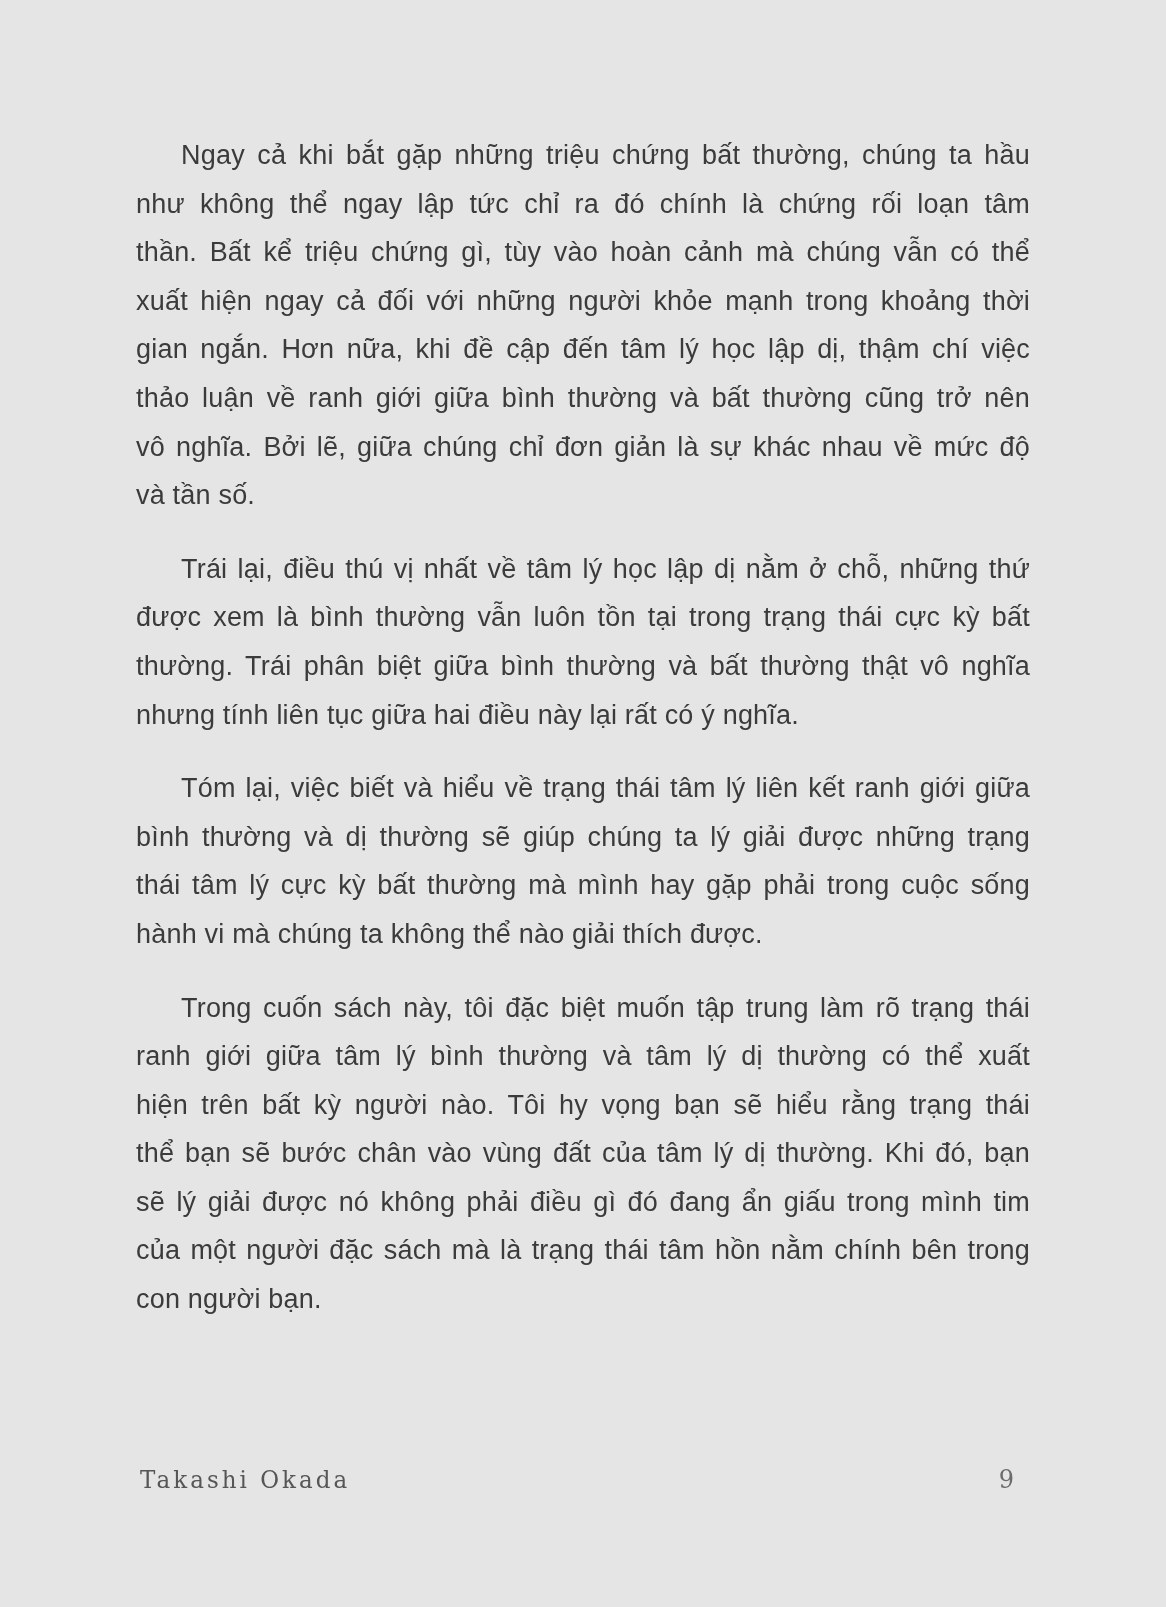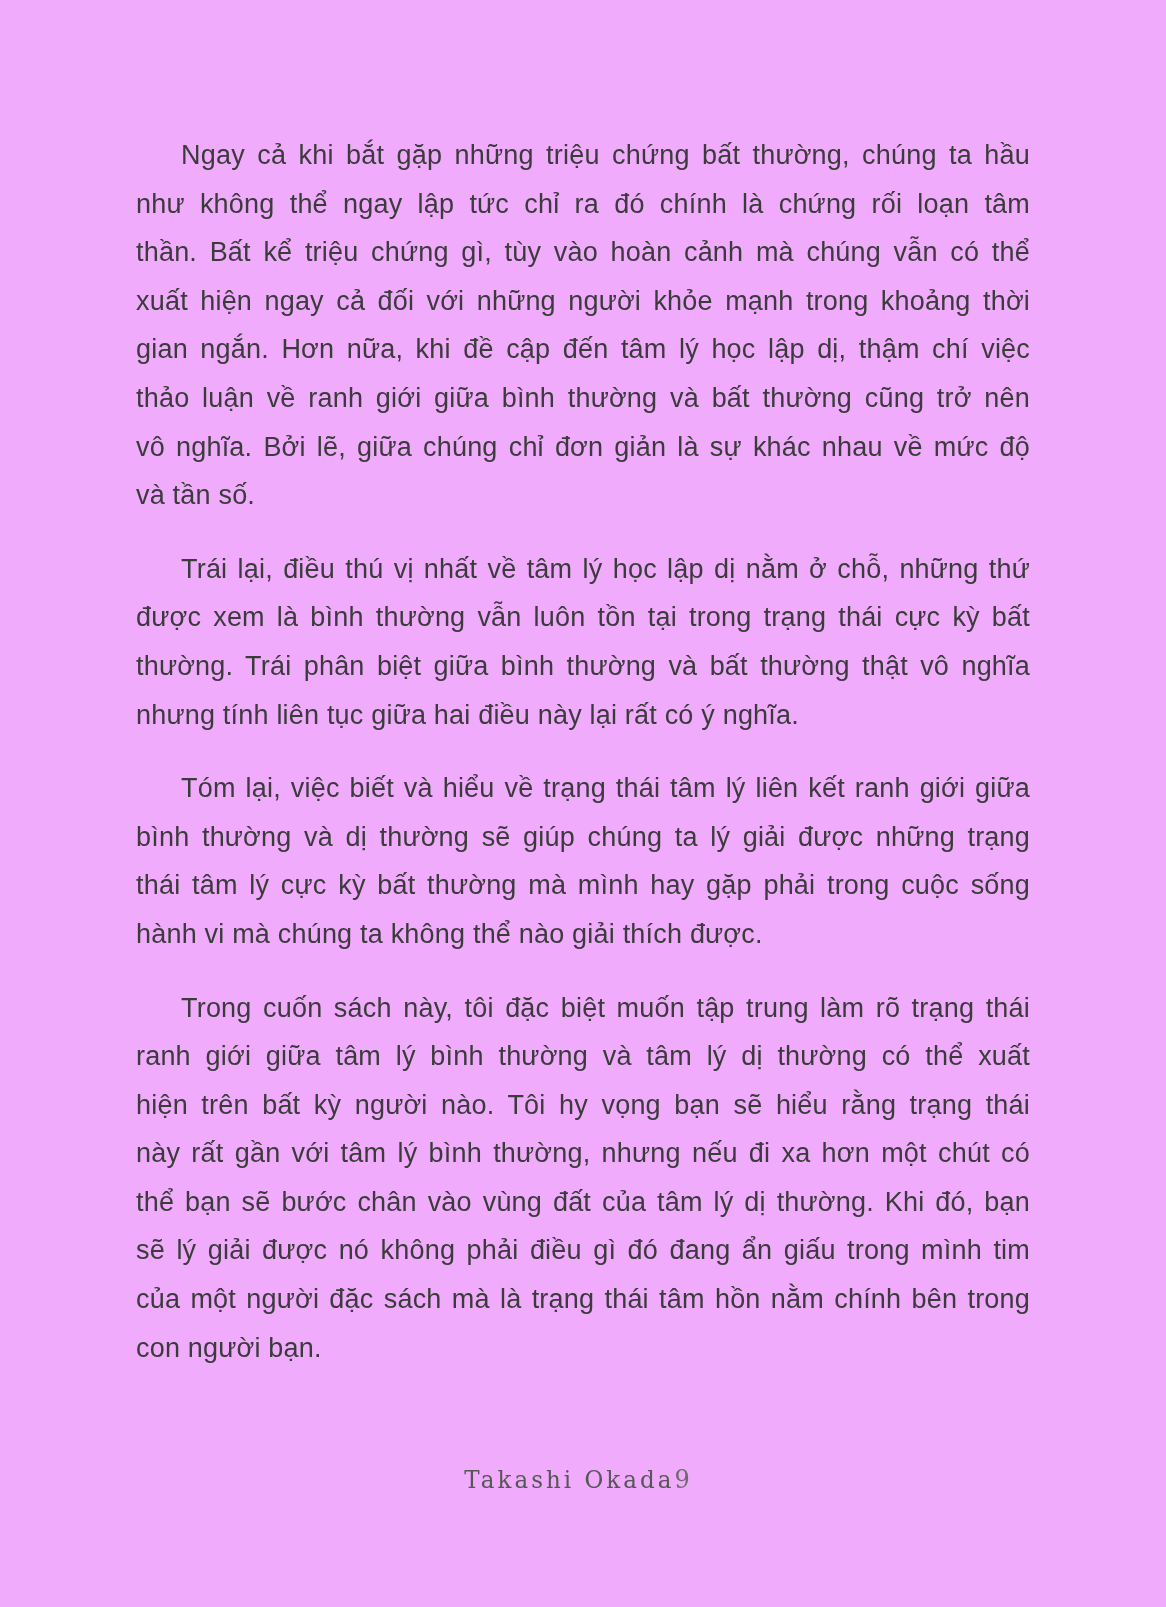--- a/index.html
+++ b/index.html
@@ -7,21 +7,21 @@
   body {
     width: 1166px;
     height: 1607px;
     position: relative;
     font-family: "Liberation Sans", sans-serif;
     overflow: hidden;
   }
   .page {
     position: absolute;
     inset: 0;
-    background: #f0abfc;
+    background: #e5e5e5;
   }
   .content {
     position: absolute;
     left: 136px;
     right: 136px;
     top: 131px;
   }
   .paragraph {
     margin-bottom: 25px;
     color: #3b3b3b;
@@ -40,21 +40,21 @@
   .line.last {
     text-align-last: left;
     -moz-text-align-last: left;
   }
   .footer {
     position: absolute;
     left: 140px;
     right: 152px;
     top: 1466px;
     display: flex;
-    justify-content: center;
+    justify-content: space-between;
     align-items: baseline;
     font-family: "DejaVu Serif", serif;
     color: #565656;
   }
   .footer .author {
     font-size: 23px;
     letter-spacing: 3px;
     transform: scaleY(1.08);
     transform-origin: left bottom;
   }
@@ -89,21 +89,20 @@
       <div class="paragraph">
         <div class="line first">Tóm lại, việc biết và hiểu về trạng thái tâm lý liên kết ranh giới giữa</div>
         <div class="line">bình thường và dị thường sẽ giúp chúng ta lý giải được những trạng</div>
         <div class="line">thái tâm lý cực kỳ bất thường mà mình hay gặp phải trong cuộc sống</div>
         <div class="line last">hành vi mà chúng ta không thể nào giải thích được.</div>
       </div>
       <div class="paragraph">
         <div class="line first">Trong cuốn sách này, tôi đặc biệt muốn tập trung làm rõ trạng thái</div>
         <div class="line">ranh giới giữa tâm lý bình thường và tâm lý dị thường có thể xuất</div>
         <div class="line">hiện trên bất kỳ người nào. Tôi hy vọng bạn sẽ hiểu rằng trạng thái</div>
-        <div class="line">này rất gần với tâm lý bình thường, nhưng nếu đi xa hơn một chút có</div>
         <div class="line">thể bạn sẽ bước chân vào vùng đất của tâm lý dị thường. Khi đó, bạn</div>
         <div class="line">sẽ lý giải được nó không phải điều gì đó đang ẩn giấu trong mình tim</div>
         <div class="line">của một người đặc sách mà là trạng thái tâm hồn nằm chính bên trong</div>
         <div class="line last">con người bạn.</div>
       </div>
     </main>
   <footer class="footer">
     <span class="author">Takashi Okada</span>
     <span class="pagenum">9</span>
   </footer>

